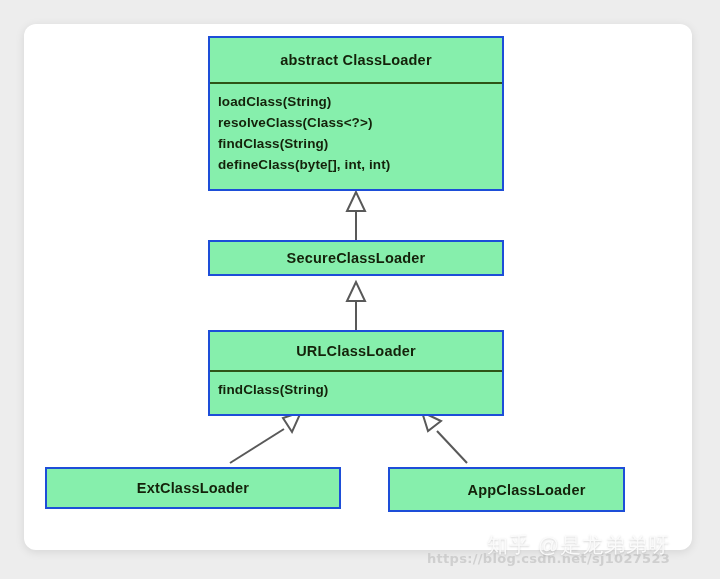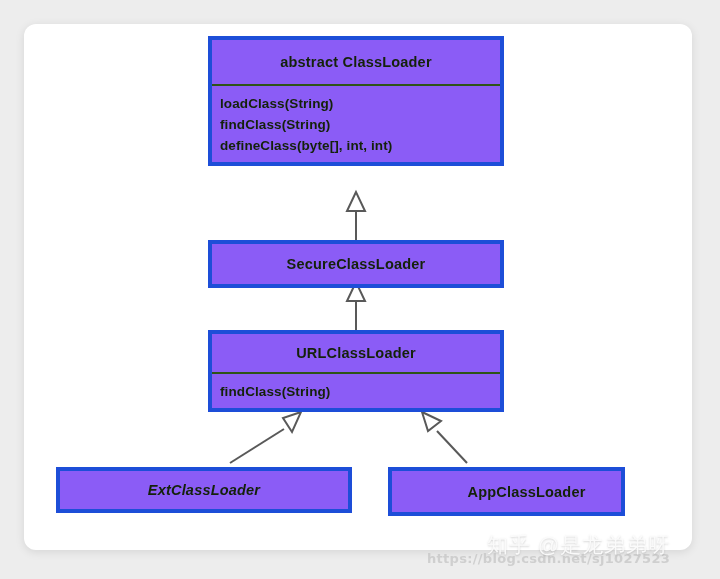--- a/index.html
+++ b/index.html
@@ -33,63 +33,63 @@
     position: absolute;
     left: 0;
     top: 0;
     width: 720px;
     height: 579px;
   }
 
   
   .uml-class {
     position: absolute;
-    border: 4px solid #1d4ed8;
-    background: #8b5cf6;
+    border: 2px solid #1d4ed8;
+    background: #86efac;
     box-sizing: border-box;
     z-index: 3;
   }
   .uml-header {
     text-align: center;
     color: #14220a;
     font-weight: bold;
     font-size: 14.5px;
     letter-spacing: 0.2px;
     display: flex;
     align-items: center;
     justify-content: center;
     box-sizing: border-box;
     width: 100%;
   }
   .uml-members {
     border-top: 2px solid #2e5417;
     box-sizing: border-box;
     width: 100%;
-    padding: 7px 0 6px 8px;
+    padding: 7px 0 14px 8px;
   }
   .uml-member {
     color: #14220a;
     font-weight: bold;
     font-size: 13.5px;
     line-height: 21px;
     white-space: nowrap;
     letter-spacing: 0.1px;
   }
 
   
   #class-classloader       { left: 208px; top: 36px;  width: 296px; }
   #class-classloader .uml-header { height: 44px; }
 
   #class-secureclassloader { left: 208px; top: 240px; width: 296px; }
-  #class-secureclassloader .uml-header { height: 40px; }
+  #class-secureclassloader .uml-header { height: 32px; }
 
   #class-urlclassloader    { left: 208px; top: 330px; width: 296px; }
   #class-urlclassloader .uml-header { height: 38px; text-align: center; }
 
-  #class-extclassloader    { left: 56px;  top: 467px; width: 296px; font-style: italic; }
+  #class-extclassloader    { left: 45px;  top: 467px; width: 296px; }
   #class-extclassloader .uml-header { height: 38px; }
 
   #class-appclassloader    { left: 388px; top: 467px; width: 237px; }
   #class-appclassloader .uml-header { height: 41px; margin-left: 20px; }
 
   
   #connectors {
     position: absolute;
     left: 0; top: 0;
     width: 720px; height: 579px;
@@ -150,20 +150,21 @@
     <g>
       <line x1="467" y1="463" x2="437" y2="431" stroke="#595959" stroke-width="2"></line>
       <polygon points="422,412 428,431 441,421" fill="#ffffff" stroke="#595959" stroke-width="2" stroke-linejoin="miter"></polygon>
     </g>
   </svg>
 
   <div class="uml-class" id="class-classloader">
     <div class="uml-header">abstract ClassLoader</div>
     <div class="uml-members">
       <div class="uml-member">loadClass(String)</div>
+      <div class="uml-member">resolveClass(Class&lt;?&gt;)</div>
       <div class="uml-member">findClass(String)</div>
       <div class="uml-member">defineClass(byte[], int, int)</div>
     </div>
   </div>
 
   <div class="uml-class" id="class-secureclassloader">
     <div class="uml-header">SecureClassLoader</div>
   </div>
 
   <div class="uml-class" id="class-urlclassloader">

